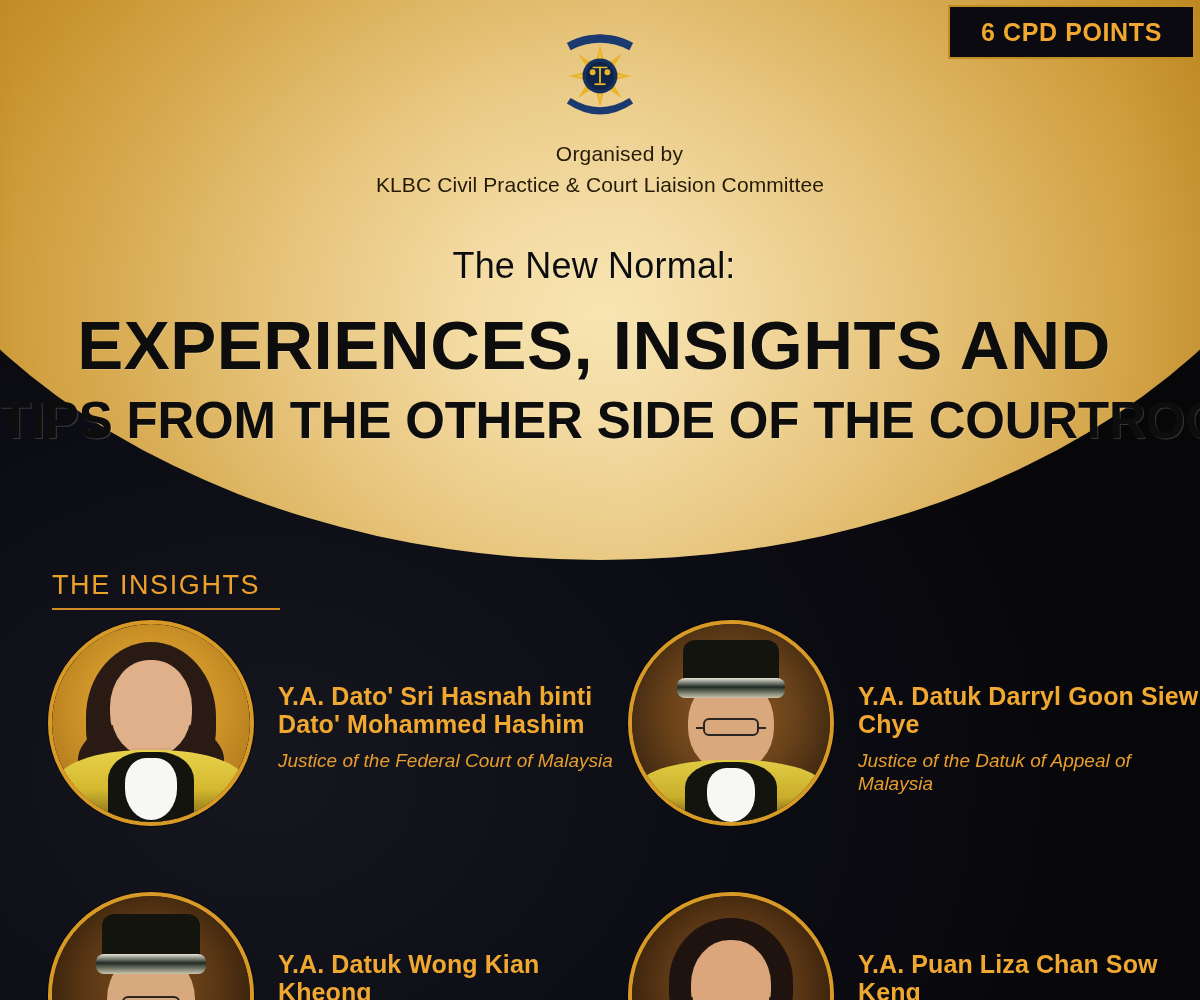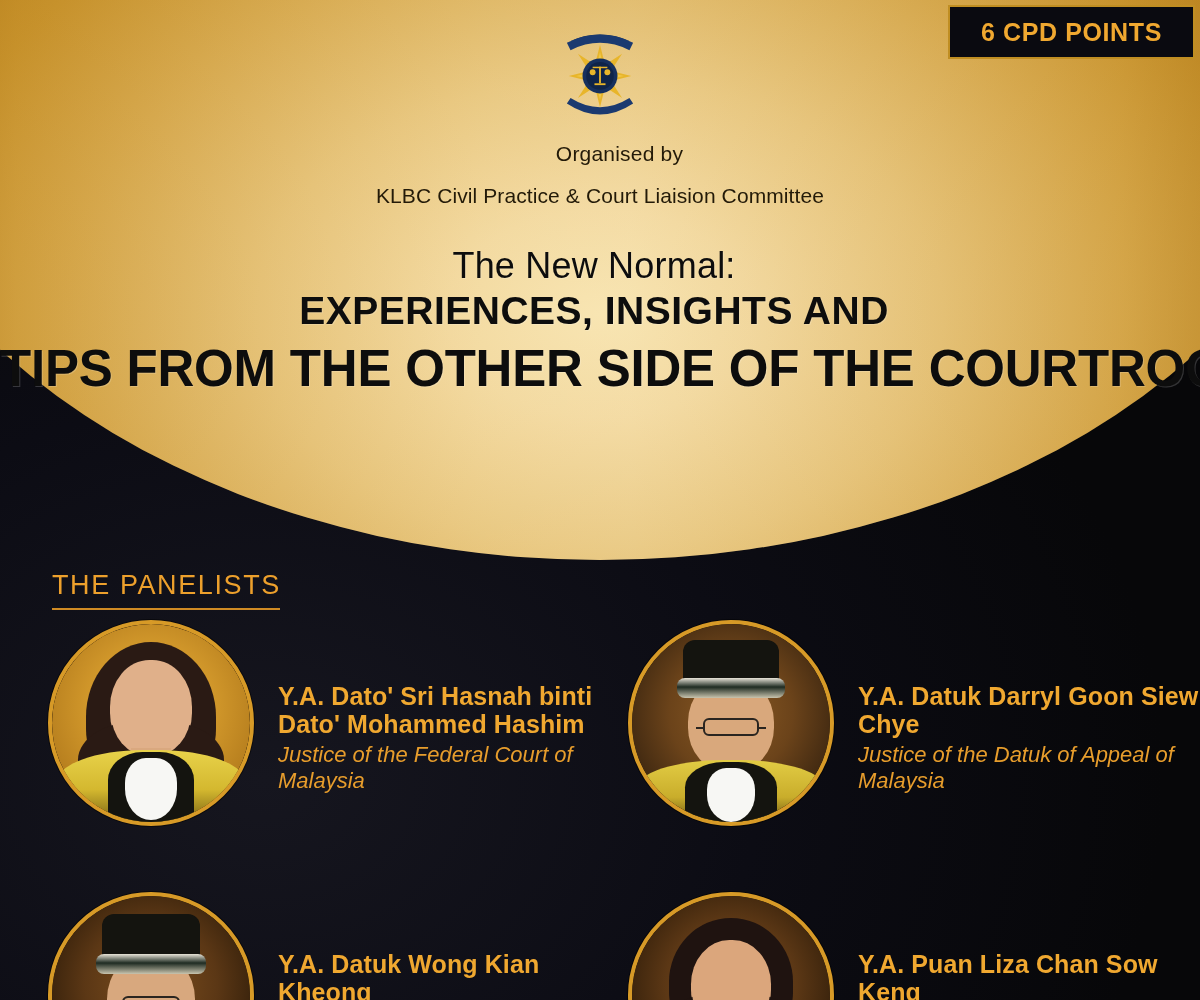--- a/index.html
+++ b/index.html
@@ -83,31 +83,31 @@
     display:flex; justify-content:center; z-index:5;
   }
   .logo { width:92px; height:102px; display:block; }
 
   
   .organiser {
     position:absolute; left:0; right:0; top:142px;
     text-align:center; color:#231a08; z-index:5;
   }
   .organiser .line1 { font-size:21px; letter-spacing:.2px;padding-left:39px; }
-  .organiser .line2 { font-size:21px; margin-top:18px; letter-spacing:.1px; }
+  .organiser .line2 { font-size:21px; margin-top:7px; letter-spacing:.1px; }
 
   
   .title-block{
     position:absolute; left:0; right:12px; top:245px;
     text-align:center; color:#0d0d0d; z-index:5;
     text-shadow:1px 1px 0 rgba(255,255,255,.18);
   }
   .title-small { font-size:36px; font-weight:400; letter-spacing:.2px; }
   .title-big1 {
-    font-size:39px; font-weight:bold; margin-top:2px;
+    font-size:69px; font-weight:bold; margin-top:19px;
     letter-spacing:.5px; white-space:nowrap;
   }
   .title-big2 {
     font-size:51px; font-weight:bold; margin-top:6px;
     letter-spacing:-.2px; white-space:nowrap;
   }
 
   
   .panelists-heading{
     position:absolute; left:52px; top:570px; z-index:5;
@@ -194,22 +194,22 @@
   .fig-glasses::before{ left:-9px; } .fig-glasses::after{ right:-9px; }
 
   .p-text{
     margin-left:24px; padding-top:62px; max-width:360px;
   }
   .p-name{
     color:#f0a830; font-size:25px; font-weight:bold;
     line-height:1.13; letter-spacing:.1px;
   }
   .p-role{
-    color:#e79d2c; font-size:22px; font-style:italic;
-    line-height:1.22; margin-top:3px;
+    color:#e79d2c; font-size:19px; font-style:italic;
+    line-height:1.22; margin-top:10px;
   }
   .p-text.tight { padding-top:58px; }
 
   
   .bottom-cut{
     position:absolute; left:0; bottom:0; width:1200px; height:0;
   }
 </style>
 </head>
 <body>
@@ -263,21 +263,21 @@
     <div class="line2">KLBC Civil Practice &amp; Court Liaision Committee</div>
   </div>
 
   <div class="title-block">
     <div class="title-small">The New Normal:</div>
     <div class="title-big1">EXPERIENCES, INSIGHTS AND</div>
     <div class="title-big2">TIPS FROM THE OTHER SIDE OF THE COURTROOM</div>
   </div>
 
   <div class="panelists-heading">
-    <div class="txt">THE PANELISTS</div>
+    <div class="txt">THE INSIGHTS</div>
     <div class="rule"></div>
   </div>
 
   <div class="panel-grid">
 
     <div class="panel-row">
 
       <div class="panelist p-col-left">
         <div class="avatar">
           <div class="photo-bg bg-gold"></div>

